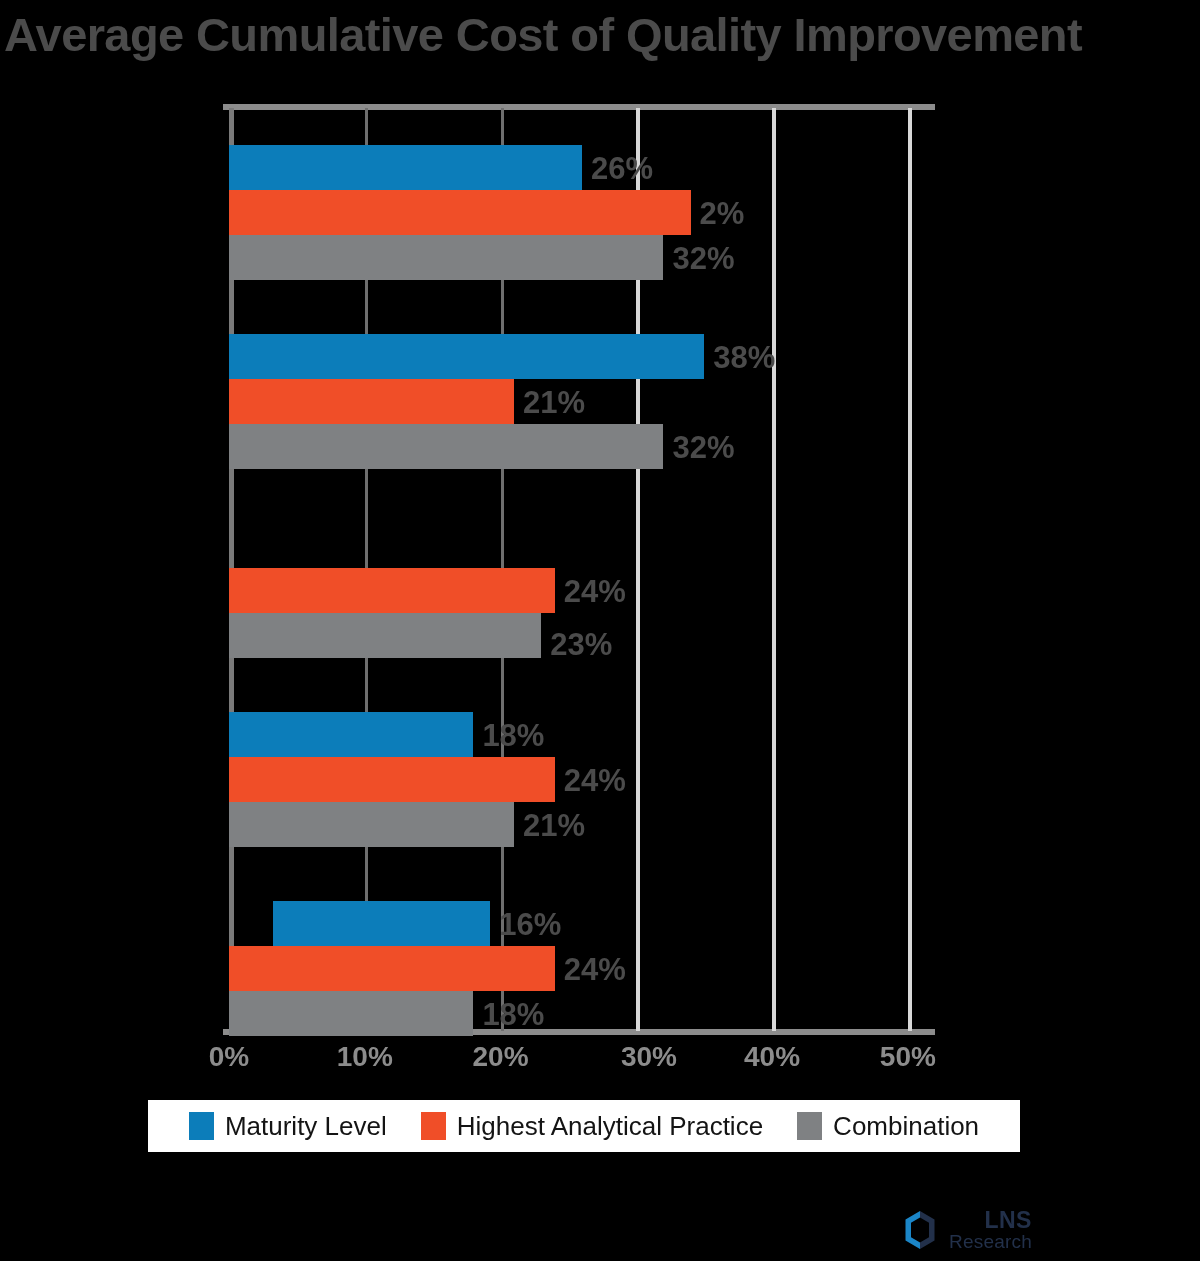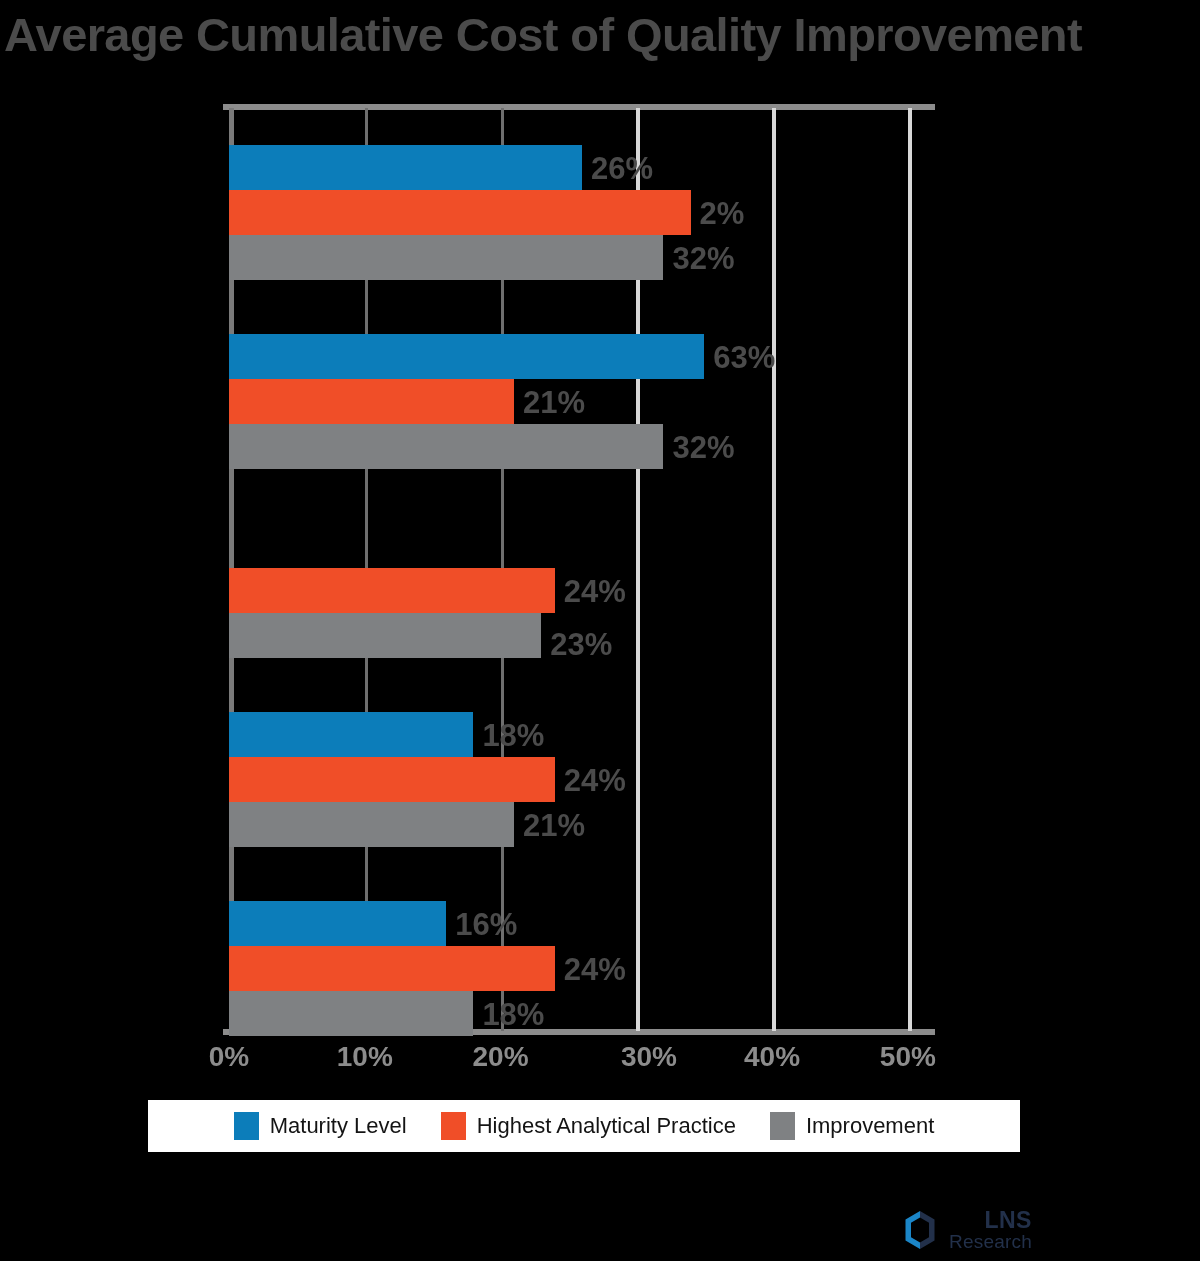--- a/index.html
+++ b/index.html
@@ -143,21 +143,21 @@
     align-items: center;
     gap: 11px;
   }
   .legend-swatch {
     width: 25px;
     height: 28px;
     flex: 0 0 auto;
   }
   .legend-text {
     color: #141414;
-    font-size: 22px;
+    font-size: 26px;
     font-weight: normal;
     white-space: nowrap;
     font-family: "Liberation Sans", sans-serif;
   }
 
   
   #logo {
     position: absolute;
     left: 898px;
     top: 1204px;
@@ -219,21 +219,21 @@
       <div class="bar-row" style="top: 86px; width: 706px;">
         <div class="bar" title="Highest Analytical Practice: 34%" style="width: 461.615px; background: rgb(240, 78, 40);"></div>
         <div class="bar-label" style="left: 470.615px;">2%</div>
       </div>
       <div class="bar-row" style="top: 131px; width: 706px;">
         <div class="bar" title="Combination: 32%" style="width: 434.462px; background: rgb(127, 129, 131);"></div>
         <div class="bar-label" style="left: 443.462px;">32%</div>
       </div>
       <div class="bar-row" style="top: 230px; width: 706px;">
         <div class="bar" title="Maturity Level: 35%" style="width: 475.192px; background: rgb(12, 125, 186);"></div>
-        <div class="bar-label" style="left: 484.192px;">63%</div>
+        <div class="bar-label" style="left: 484.192px;">38%</div>
       </div>
       <div class="bar-row" style="top: 275px; width: 706px;">
         <div class="bar" title="Highest Analytical Practice: 21%" style="width: 285.115px; background: rgb(240, 78, 40);"></div>
         <div class="bar-label" style="left: 294.115px;">21%</div>
       </div>
       <div class="bar-row" style="top: 320px; width: 706px;">
         <div class="bar" title="Combination: 32%" style="width: 434.462px; background: rgb(127, 129, 131);"></div>
         <div class="bar-label" style="left: 443.462px;">32%</div>
       </div>
       <div class="bar-row" style="top: 464px; width: 706px;">
@@ -249,21 +249,21 @@
         <div class="bar-label" style="left: 253.385px;">18%</div>
       </div>
       <div class="bar-row" style="top: 653px; width: 706px;">
         <div class="bar" title="Highest Analytical Practice: 24%" style="width: 325.846px; background: rgb(240, 78, 40);"></div>
         <div class="bar-label" style="left: 334.846px;">24%</div>
       </div>
       <div class="bar-row" style="top: 698px; width: 706px;">
         <div class="bar" title="Combination: 21%" style="width: 285.115px; background: rgb(127, 129, 131);"></div>
         <div class="bar-label" style="left: 294.115px;">21%</div>
       </div>
-      <div class="bar-row" style="top: 797px; width: 706px;">
+      <div class="bar-row" style="top: 797px; width: 706px; margin-left: 44px;">
         <div class="bar" title="Maturity Level: 16%" style="width: 217.231px; background: rgb(12, 125, 186);"></div>
         <div class="bar-label" style="left: 226.231px;">16%</div>
       </div>
       <div class="bar-row" style="top: 842px; width: 706px;">
         <div class="bar" title="Highest Analytical Practice: 24%" style="width: 325.846px; background: rgb(240, 78, 40);"></div>
         <div class="bar-label" style="left: 334.846px;">24%</div>
       </div>
       <div class="bar-row" style="top: 887px; width: 706px;">
         <div class="bar" title="Combination: 18%" style="width: 244.385px; background: rgb(127, 129, 131);"></div>
         <div class="bar-label" style="left: 253.385px;">18%</div>
@@ -284,21 +284,21 @@
     <div class="legend-item">
       <span class="legend-swatch" style="background: rgb(12, 125, 186);"></span>
       <span class="legend-text">Maturity Level</span>
     </div>
     <div class="legend-item">
       <span class="legend-swatch" style="background: rgb(240, 78, 40);"></span>
       <span class="legend-text">Highest Analytical Practice</span>
     </div>
     <div class="legend-item">
       <span class="legend-swatch" style="background: rgb(127, 129, 131);"></span>
-      <span class="legend-text">Improvement</span>
+      <span class="legend-text">Combination</span>
     </div>
   </div>
 
 <div id="logo">
   <svg id="logo-mark" viewBox="0 0 44 44" xmlns="http://www.w3.org/2000/svg">
     <path d="M22 3 L7.5 11.5 L7.5 32.5 L22 41 L22 34.5 L13 29.3 L13 14.7 L22 9.5 Z" fill="#1b86c8"></path>
     <path d="M22 3 L36.5 11.5 L36.5 32.5 L22 41 L22 34.5 L31 29.3 L31 14.7 L22 9.5 Z" fill="#22304a"></path>
   </svg>
   <div id="logo-words">
     <span id="logo-lns">LNS</span>

